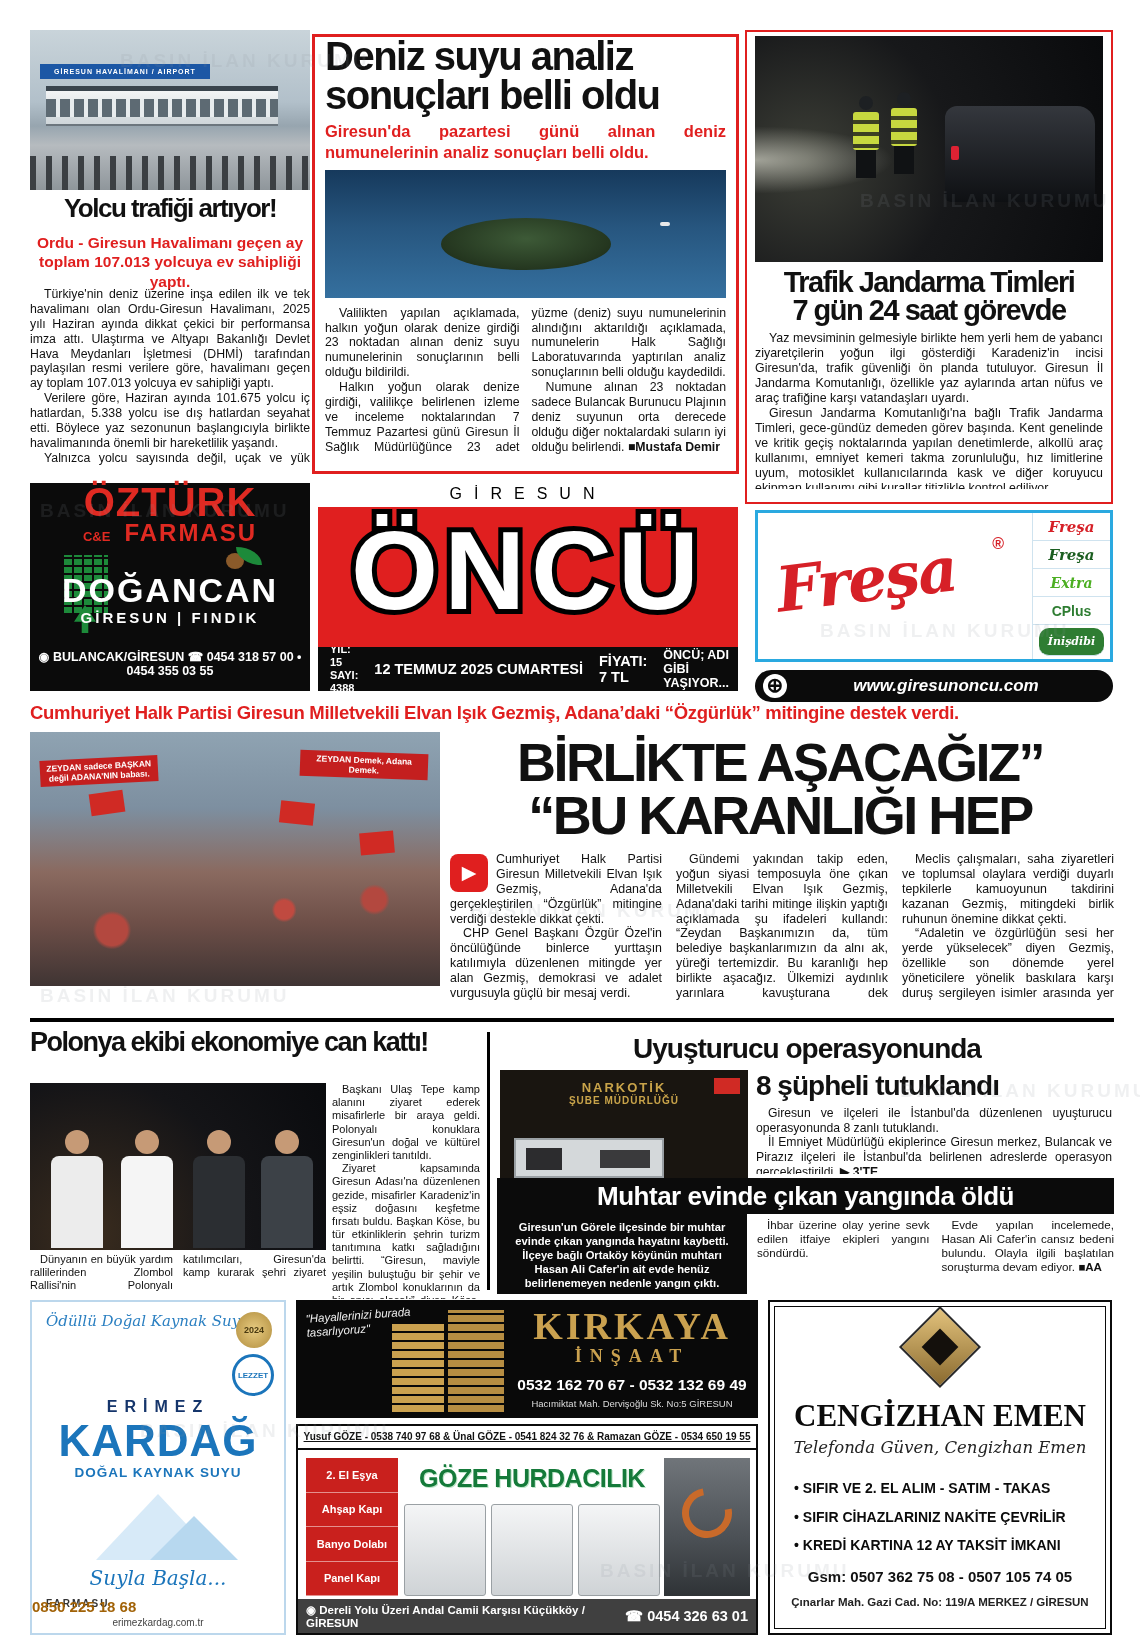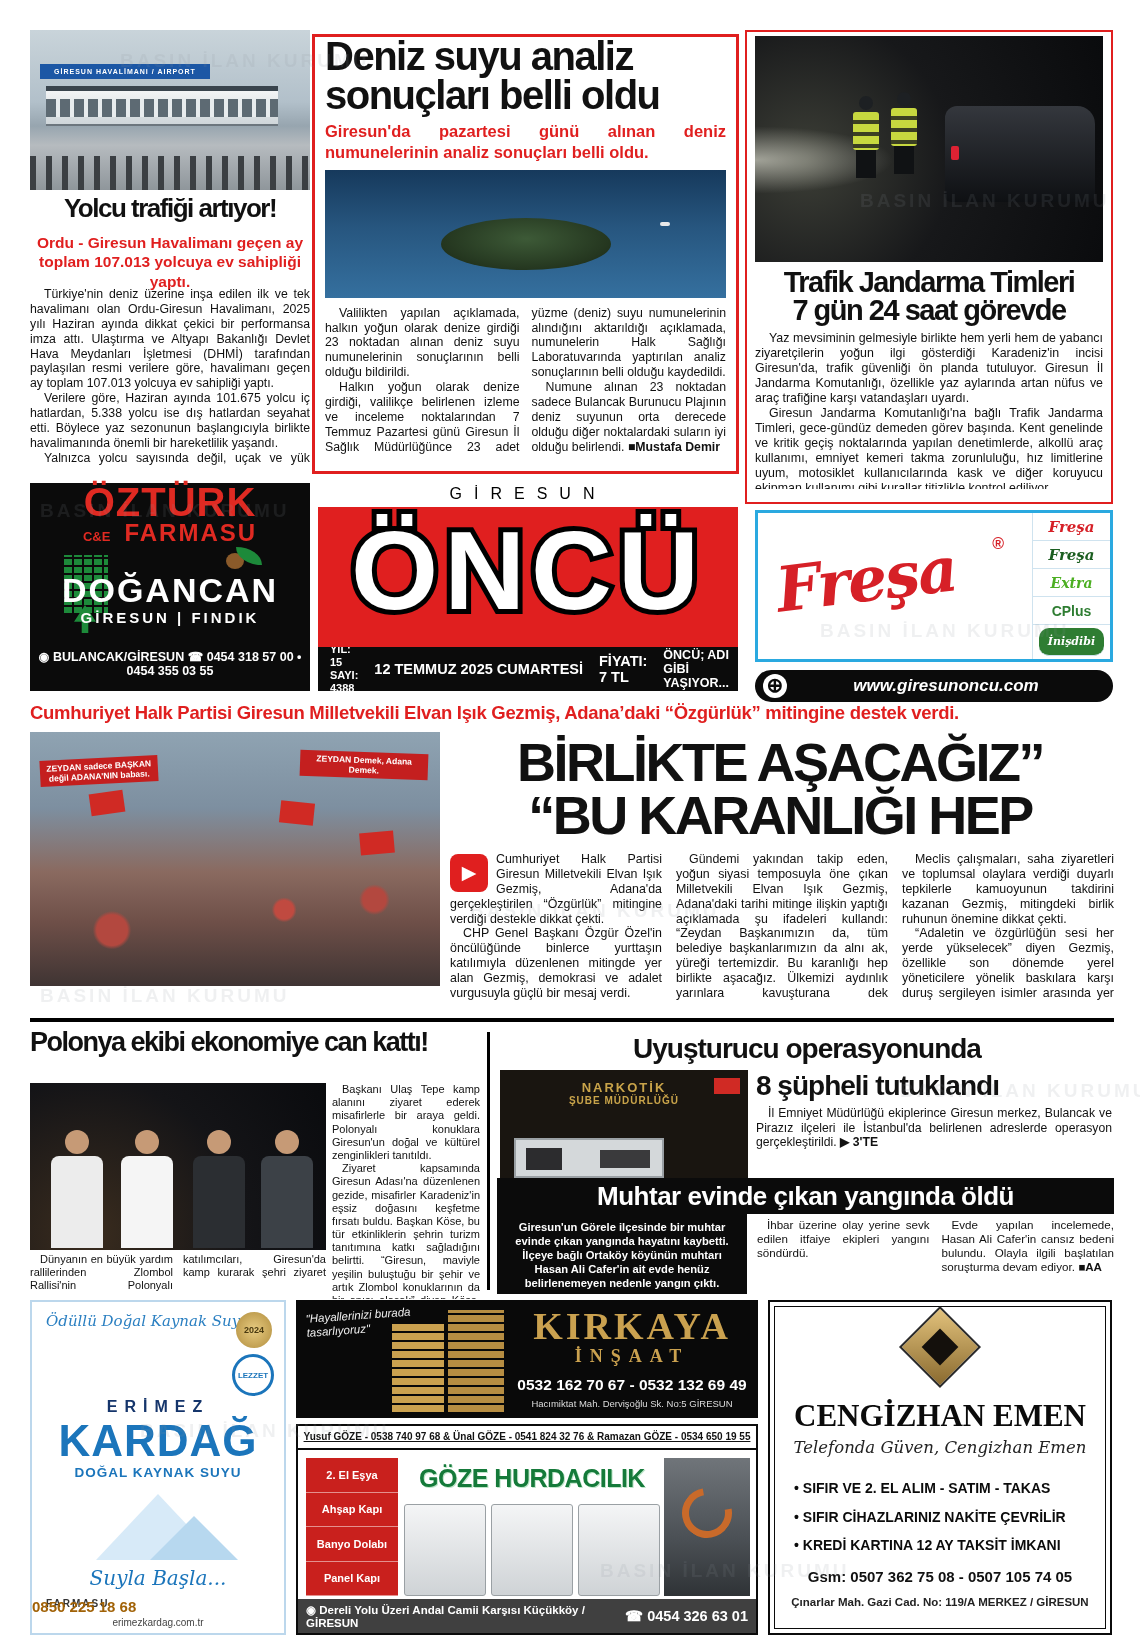--- a/index.html
+++ b/index.html
@@ -370,20 +370,21 @@
     <div class="nark1">NARKOTİK</div>
     <div class="nark2">ŞUBE MÜDÜRLÜĞÜ</div>
     <div class="case">
         <i></i>
         <b></b>
       </div>
     <div class="mini-flag"></div>
   </div>
   <h2 class="abs" id="drug-h2">8 şüpheli tutuklandı</h2>
   <div class="abs" id="drug-body">
+    <p>Giresun ve ilçeleri ile İstanbul'da düzenlenen uyuşturucu operasyonunda 8 zanlı tutuklandı.</p>
     <p><span>İl Emniyet Müdürlüğü ekiplerince Giresun merkez, Bulancak ve Pirazız ilçeleri ile İstanbul'da belirlenen adreslerde operasyon gerçekleştirildi.</span> <span class="byline">▶ 3'TE</span></p>
   </div>
 
   <div class="abs" id="fire-bar">Muhtar evinde çıkan yangında öldü</div>
   <div class="abs" id="fire-left">
     <div>Giresun'un Görele ilçesinde bir muhtar evinde çıkan yangında hayatını kaybetti.</div>
     <div>İlçeye bağlı Ortaköy köyünün muhtarı Hasan Ali Cafer'in ait evde henüz belirlenemeyen nedenle yangın çıktı.</div>
   </div>
   <div class="abs" id="fire-right">
     <p>İhbar üzerine olay yerine sevk edilen itfaiye ekipleri yangını söndürdü.</p>

